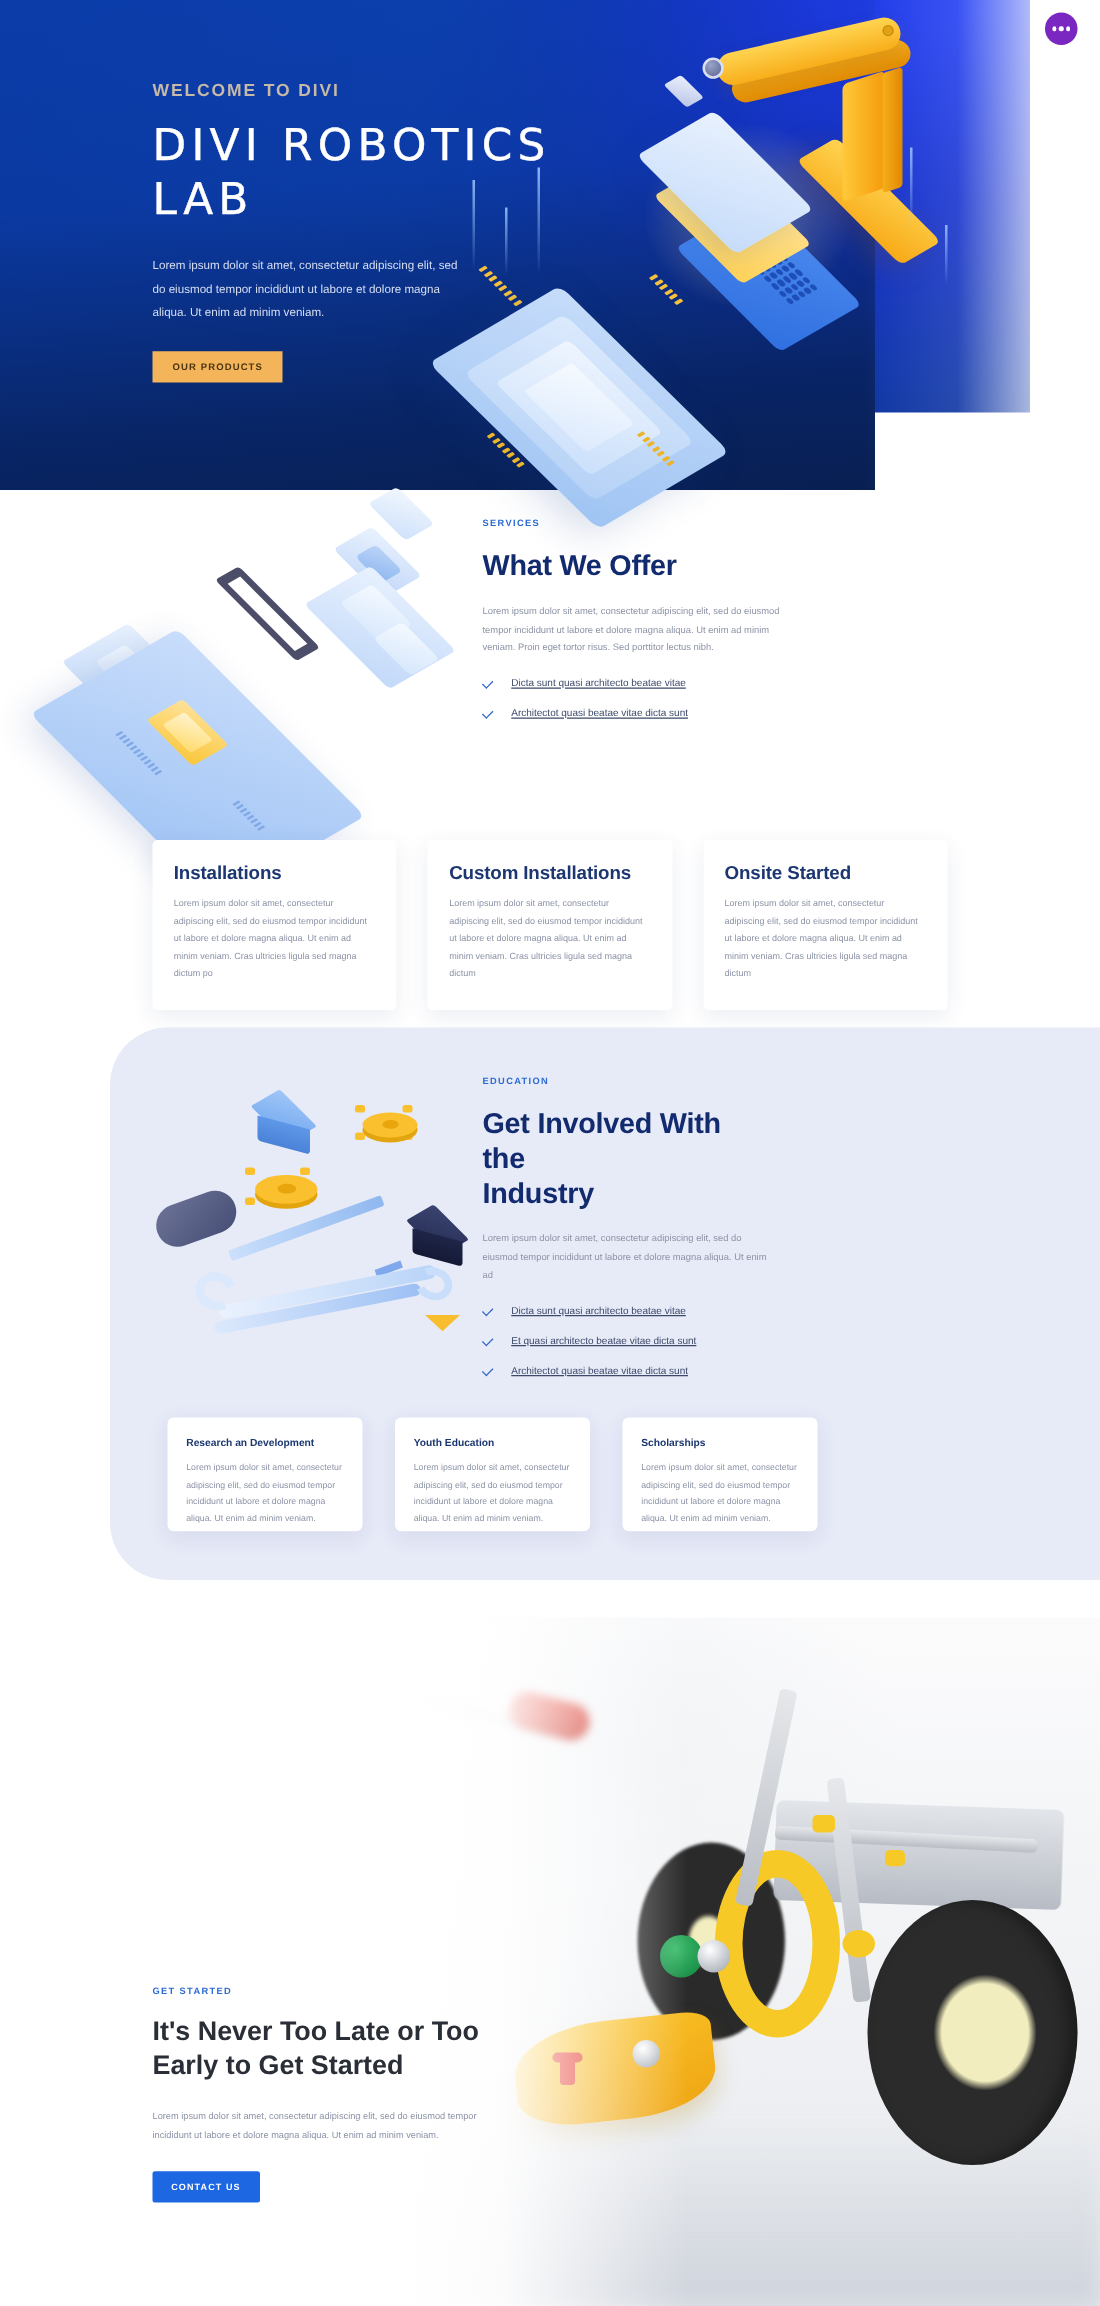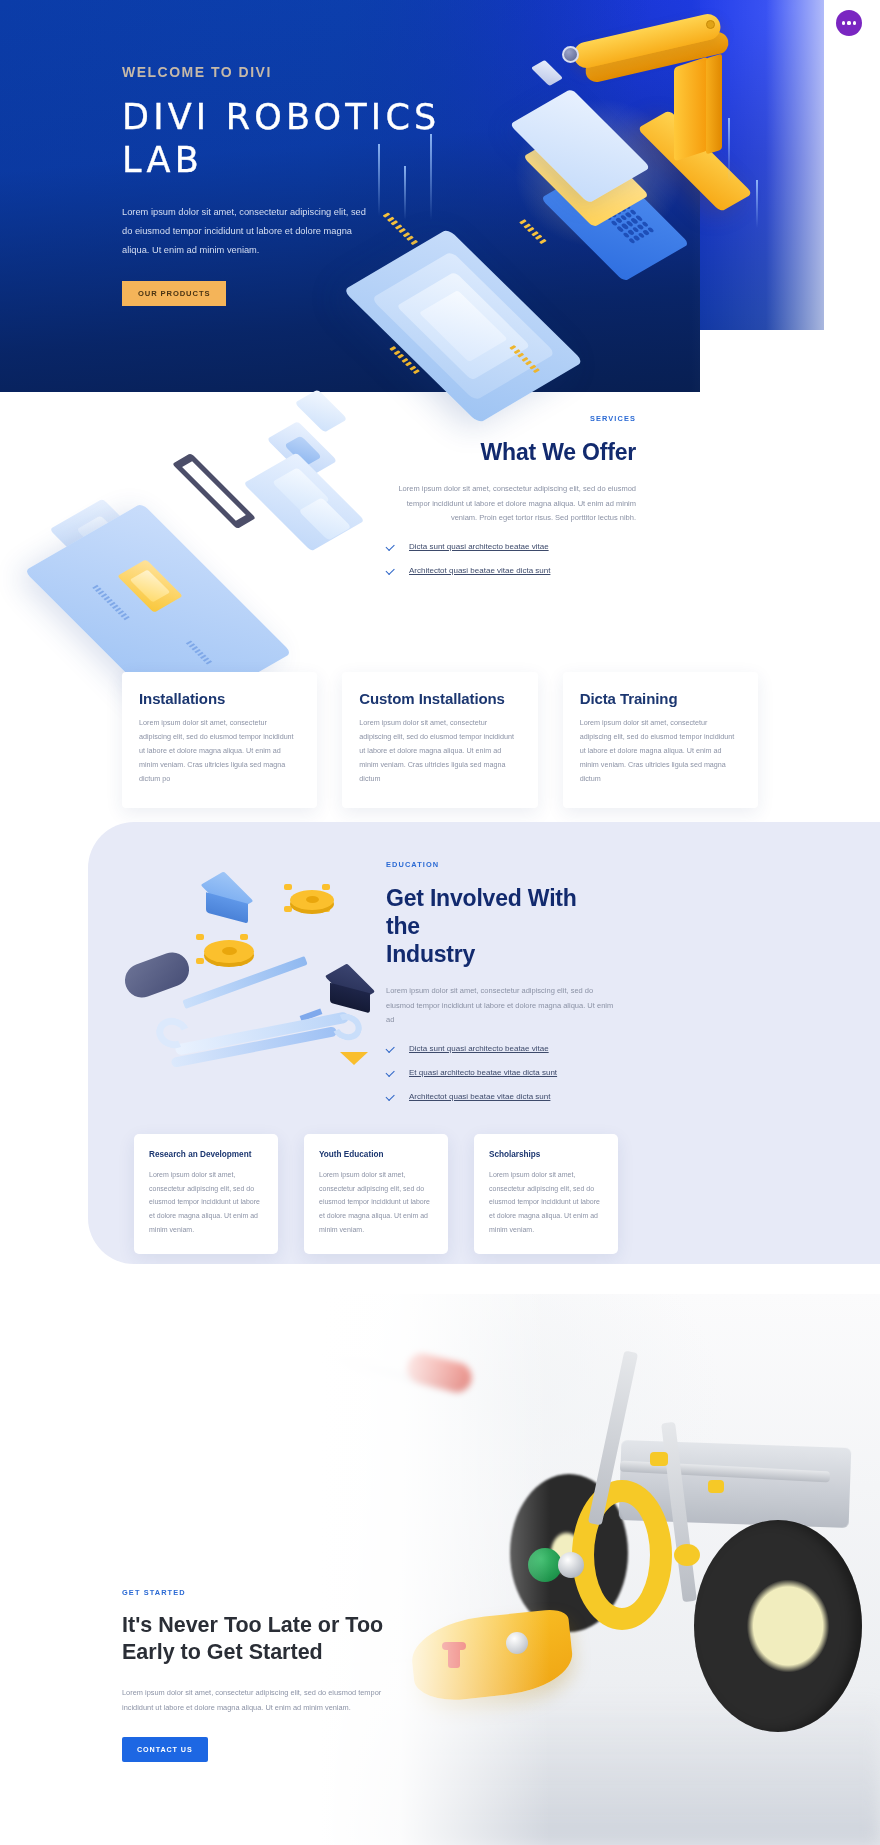--- a/index.html
+++ b/index.html
@@ -164,21 +164,21 @@
     background:linear-gradient(135deg,#E9EFFB,#BCC7E8);
     border-radius:3px; transform: rotate(45deg) skewX(-15deg) scaleY(0.7);
   }
   .glow {
     position:absolute; left:196px; top:104px; width:170px; height:150px;
     background:radial-gradient(ellipse at center, rgba(255,228,150,.38) 0%, rgba(255,228,150,0) 70%);
   }
   .beam { position:absolute; width:1.5px; background:linear-gradient(180deg, rgba(160,200,255,.85), rgba(160,200,255,0)); }
 
   
-  .services { position:absolute; left:0; top:392px; width:880px; height:300px;text-align:right; }
+  .services { position:absolute; left:0; top:392px; width:880px; height:300px; }
   .svc-illus { position:absolute; left:42px; top:-10px; width:330px; height:250px; }
   .mini { position:absolute; border-radius:5px;
     transform: rotate(45deg) skewX(-15deg) scaleY(0.62); }
   .m1 { left:258px; top:8px; width:42px; height:42px; background:linear-gradient(135deg,#F2F7FE,#CFE2FB); }
   .m2 { left:232px; top:40px; width:56px; height:56px; background:linear-gradient(135deg,#EAF2FE,#BFD6F8); }
   .m2in{ left:246px; top:54px; width:30px; height:30px; background:linear-gradient(135deg,#BBD4F8,#8EB7F0); }
   .m3 { left:214px; top:72px; width:96px; height:96px; background:linear-gradient(135deg,#E8F1FE,#C2D9F9); }
   .m3a{ left:236px; top:86px; width:46px; height:46px; background:linear-gradient(135deg,#F4F9FF,#D6E7FC); }
   .m3b{ left:262px; top:116px; width:42px; height:42px; background:linear-gradient(135deg,#F4F9FF,#D6E7FC); }
   .m4 { left:20px; top:118px; width:96px; height:96px; background:linear-gradient(135deg,#E8F1FE,#C2D9F9); }
@@ -288,21 +288,21 @@
     position:absolute; left:176px; top:2px; width:30px; height:26px;
     border:6px solid #C9DEFA; border-radius:50%;
     border-left-color:transparent; transform:rotate(20deg);
   }
   .tri { position:absolute; left:232px; top:208px; width:0;height:0;
     border-left:14px solid transparent; border-right:14px solid transparent;
     border-top:13px solid #F9BE2D; }
 
   .edu-text { position:absolute; left:298px; top:38px; width:230px; }
   .edu-cards { position:absolute; left:46px; top:312px; width:690px; display:flex; gap:26px; }
-  .edu-card { width:144px; background:#fff; border-radius:5px; padding:16px 15px 18px;
+  .edu-card { width:156px; background:#fff; border-radius:5px; padding:16px 15px 2px;
     box-shadow:0 5px 18px rgba(30,60,120,.09); }
   .edu-card h4 { font-size:8.2px; color:#1B3670; font-weight:700; }
   .edu-card p { margin-top:9px; font-size:7px; line-height:1.95; color:#8C93A6; }
 
   
   .getstarted { position:absolute; left:0; top:1264px; width:880px; height:581px; background:#fff; }
   .gs-photo { position:absolute; right:0; top:30px; width:560px; height:551px; overflow:hidden; }
   .gs-bgwash { position:absolute; inset:0;
     background:
       radial-gradient(60% 50% at 30% 20%, #F2F4F6 0%, rgba(242,244,246,0) 70%),
@@ -573,21 +573,21 @@
   <div class="cards-row">
     <div class="card">
       <h4>Installations</h4>
       <p>Lorem ipsum dolor sit amet, consectetur adipiscing elit, sed do eiusmod tempor incididunt ut labore et dolore magna aliqua. Ut enim ad minim veniam. Cras ultricies ligula sed magna dictum po</p>
     </div>
     <div class="card">
       <h4>Custom Installations</h4>
       <p>Lorem ipsum dolor sit amet, consectetur adipiscing elit, sed do eiusmod tempor incididunt ut labore et dolore magna aliqua. Ut enim ad minim veniam. Cras ultricies ligula sed magna dictum</p>
     </div>
     <div class="card">
-      <h4>Dicta Training</h4>
+      <h4>Onsite Started</h4>
       <p>Lorem ipsum dolor sit amet, consectetur adipiscing elit, sed do eiusmod tempor incididunt ut labore et dolore magna aliqua. Ut enim ad minim veniam. Cras ultricies ligula sed magna dictum</p>
     </div>
   </div>
 
   <section class="edu">
     <div class="edu-illus">
       <div class="cube-top c1"></div>
       <div class="cube c1f"></div>
       <div class="gtooth" style="left:176px; top:40px;"></div>
       <div class="gtooth" style="left:214px; top:40px;"></div>

